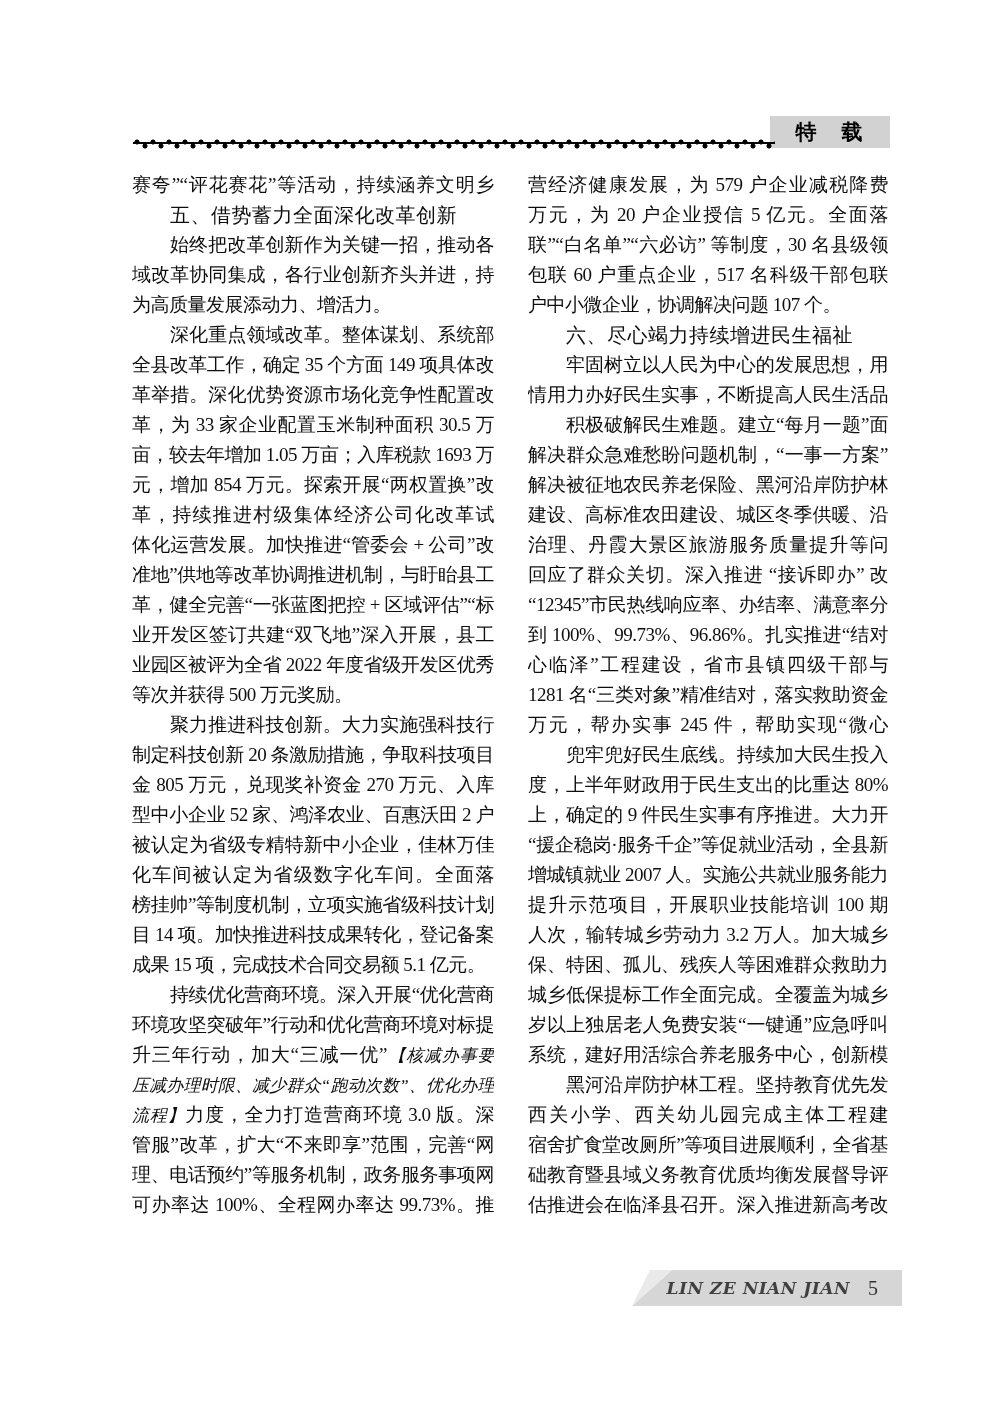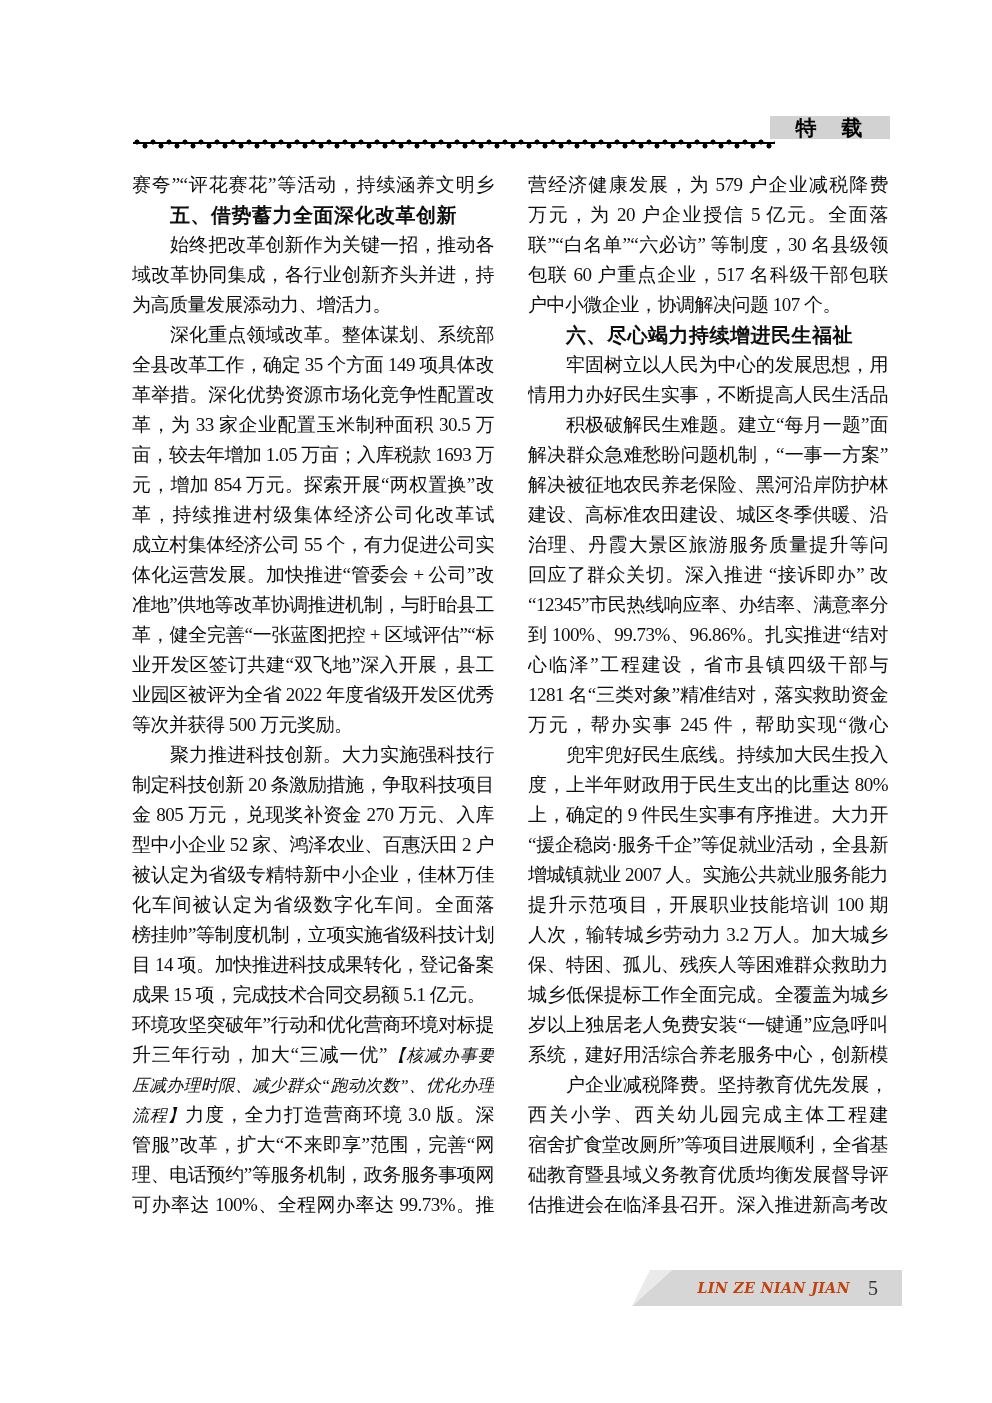--- a/index.html
+++ b/index.html
@@ -13,21 +13,21 @@
   .page{
     position:relative;
     width:992px;height:1403px;
     background:#ffffff;
     font-family:"Liberation Serif", serif;
     color:var(--c-text);
     overflow:hidden;
   }
   
   .feature-box{
-    position:absolute;left:770px;top:116px;width:120px;height:23px;
+    position:absolute;left:770px;top:116px;width:120px;height:32px;
     background:var(--c-headerbox);
     display:flex;align-items:center;justify-content:center;
     font-family:"Liberation Sans", sans-serif;
     font-weight:bold;font-size:21px;letter-spacing:2px;color:#000;
   }
   .wavy{
     position:absolute;left:133px;top:139px;width:642px;height:11px;
     background-image:
       radial-gradient(circle at 4px 3px, #000 2.1px, rgba(0,0,0,0) 2.9px),
       radial-gradient(circle at 4px 3px, #000 2.1px, rgba(0,0,0,0) 2.9px),
@@ -43,21 +43,21 @@
   .line{
     height:30px;line-height:30px;
     font-size:19px;letter-spacing:-0.5px;
     text-align:justify;text-align-last:justify;
     overflow:hidden;white-space:normal;
   }
   .line.end{text-align-last:left;}
   .line.ind{padding-left:38px;}
   .line.head{
     font-family:"Liberation Sans", sans-serif;
-    font-weight:bold;font-size:20px;letter-spacing:0.5px;
+    font-weight:normal;font-size:20px;letter-spacing:0.5px;
     text-align-last:left;
   }
   .line span.k{}
   .line span.ks{font-style:italic;font-size:17px;}
   
   .footer-band{
     position:absolute;left:632px;top:1270px;width:270px;height:36px;
   }
   .footer-band .band-bg{
     position:absolute;inset:0;
@@ -70,21 +70,21 @@
     clip-path:polygon(0 100%, 40px 0, 18px 0);
   }
   .footer-band .band-content{
     position:absolute;inset:0;
     display:flex;align-items:center;justify-content:flex-end;
     padding-right:24px;gap:18px;
   }
   .footer-title{
     font-family:"DejaVu Serif", serif;
     font-weight:bold;font-style:italic;
-    font-size:14px;letter-spacing:0.5px;color:#c2410c;
+    font-size:17px;letter-spacing:0.5px;color:#404040;
     white-space:nowrap;
   }
   .footer-pagenum{
     font-family:"Liberation Serif", serif;
     font-size:20px;color:#333;
   }
 </style>
 </head>
 <body>
 
@@ -102,36 +102,36 @@
       <div class="line ind"><span>始终把改革创新作为关键一招，推动各领</span></div>
       <div class="line"><span>域改革协同集成，各行业创新齐头并进，持续</span></div>
       <div class="line end"><span>为高质量发展添动力、增活力。</span></div>
       <div class="line ind"><span class="k">深化重点领域改革。</span><span>整体谋划、系统部署</span></div>
       <div class="line"><span>全县改革工作，确定 35 个方面 149 项具体改</span></div>
       <div class="line"><span>革举措。深化优势资源市场化竞争性配置改</span></div>
       <div class="line"><span>革，为 33 家企业配置玉米制种面积 30.5 万</span></div>
       <div class="line"><span>亩，较去年增加 1.05 万亩；入库税款 1693 万</span></div>
       <div class="line"><span>元，增加 854 万元。探索开展“两权置换”改</span></div>
       <div class="line"><span>革，持续推进村级集体经济公司化改革试点，</span></div>
-      <div class="line"><span>成立村集体经济公司 55 个，有力促进公司实</span></div>
       <div class="line"><span>体化运营发展。加快推进“管委会 + 公司”改</span></div>
       <div class="line"><span>准地”供地等改革协调推进机制，与盱眙县工</span></div>
       <div class="line"><span>革，健全完善“一张蓝图把控 + 区域评估”“标</span></div>
       <div class="line"><span>业开发区签订共建“双飞地”深入开展，县工</span></div>
       <div class="line"><span>业园区被评为全省 2022 年度省级开发区优秀</span></div>
       <div class="line end"><span>等次并获得 500 万元奖励。</span></div>
       <div class="line ind"><span class="k">聚力推进科技创新。</span><span>大力实施强科技行动，</span></div>
       <div class="line"><span>制定科技创新 20 条激励措施，争取科技项目资</span></div>
       <div class="line"><span>金 805 万元，兑现奖补资金 270 万元、入库科技</span></div>
       <div class="line"><span>型中小企业 52 家、鸿泽农业、百惠沃田 2 户企业</span></div>
       <div class="line"><span>被认定为省级专精特新中小企业，佳林万佳数字</span></div>
       <div class="line"><span>化车间被认定为省级数字化车间。全面落实“揭</span></div>
       <div class="line"><span>榜挂帅”等制度机制，立项实施省级科技计划项</span></div>
       <div class="line"><span>目 14 项。加快推进科技成果转化，登记备案科技</span></div>
       <div class="line end"><span>成果 15 项，完成技术合同交易额 5.1 亿元。</span></div>
+      <div class="line ind"><span class="k">持续优化营商环境。</span><span>深入开展“优化营商</span></div>
       <div class="line"><span>环境攻坚突破年”行动和优化营商环境对标提</span></div>
       <div class="line"><span>升三年行动，加大“三减一优”</span><span class="ks">【核减办事要件、</span></div>
       <div class="line"><span class="ks">压减办理时限、减少群众“跑动次数”、优化办理</span></div>
       <div class="line"><span class="ks">流程】</span><span>力度，全力打造营商环境 3.0 版。深化“放</span></div>
       <div class="line"><span>管服”改革，扩大“不来即享”范围，完善“网上受</span></div>
       <div class="line"><span>理、电话预约”等服务机制，政务服务事项网上</span></div>
       <div class="line"><span>可办率达 100%、全程网办率达 99.73%。推动民</span></div>
     </div>
   <div class="col col-right">
       <div class="line"><span>营经济健康发展，为 579 户企业减税降费 793</span></div>
@@ -157,21 +157,21 @@
       <div class="line"><span>度，上半年财政用于民生支出的比重达 80%以</span></div>
       <div class="line"><span>上，确定的 9 件民生实事有序推进。大力开展</span></div>
       <div class="line"><span>“援企稳岗·服务千企”等促就业活动，全县新</span></div>
       <div class="line"><span>增城镇就业 2007 人。实施公共就业服务能力</span></div>
       <div class="line"><span>提升示范项目，开展职业技能培训 100 期 3546</span></div>
       <div class="line"><span>人次，输转城乡劳动力 3.2 万人。加大城乡低</span></div>
       <div class="line"><span>保、特困、孤儿、残疾人等困难群众救助力度，</span></div>
       <div class="line"><span>城乡低保提标工作全面完成。全覆盖为城乡 60</span></div>
       <div class="line"><span>岁以上独居老人免费安装“一键通”应急呼叫</span></div>
       <div class="line"><span>系统，建好用活综合养老服务中心，创新模式</span></div>
-      <div class="line ind"><span class="k">户企业减税降费。</span><span>坚持教育优先发展，</span></div>
+      <div class="line ind"><span class="k">黑河沿岸防护林工程。</span><span>坚持教育优先发展，</span></div>
       <div class="line"><span>西关小学、西关幼儿园完成主体工程建设，“建</span></div>
       <div class="line"><span>宿舍扩食堂改厕所”等项目进展顺利，全省基</span></div>
       <div class="line"><span>础教育暨县域义务教育优质均衡发展督导评</span></div>
       <div class="line"><span>估推进会在临泽县召开。深入推进新高考改</span></div>
     </div>
 
   <div class="footer-band">
     <div class="band-bg"></div>
     <div class="band-fold"></div>
     <div class="band-content">

